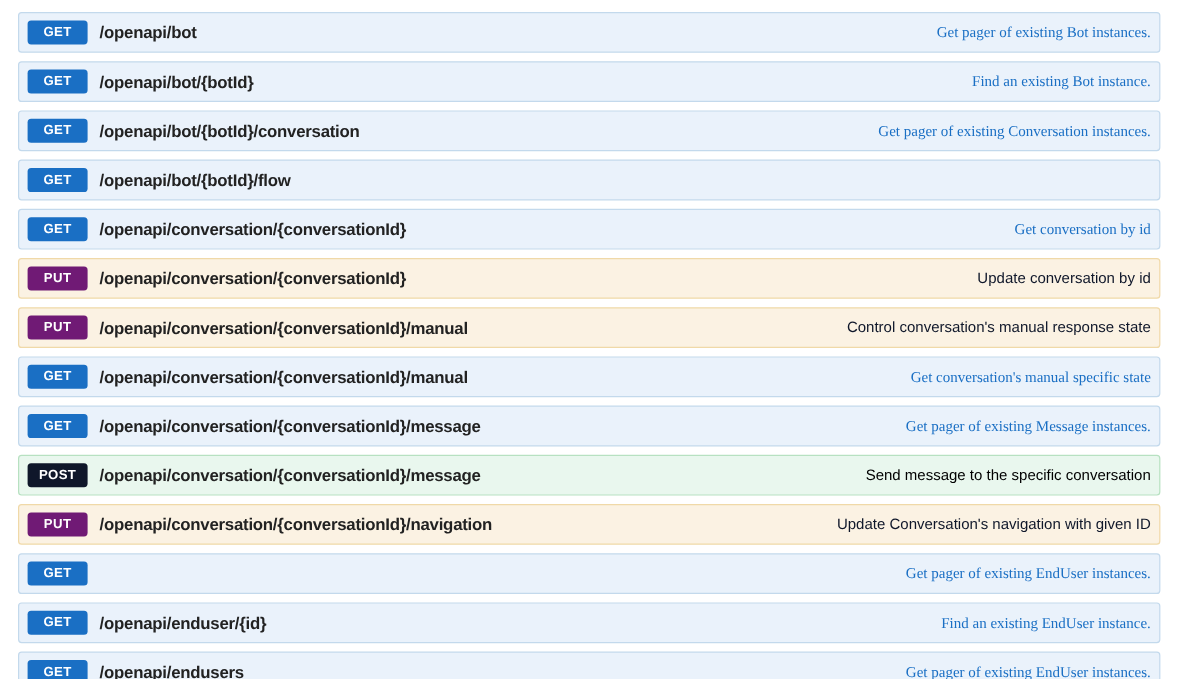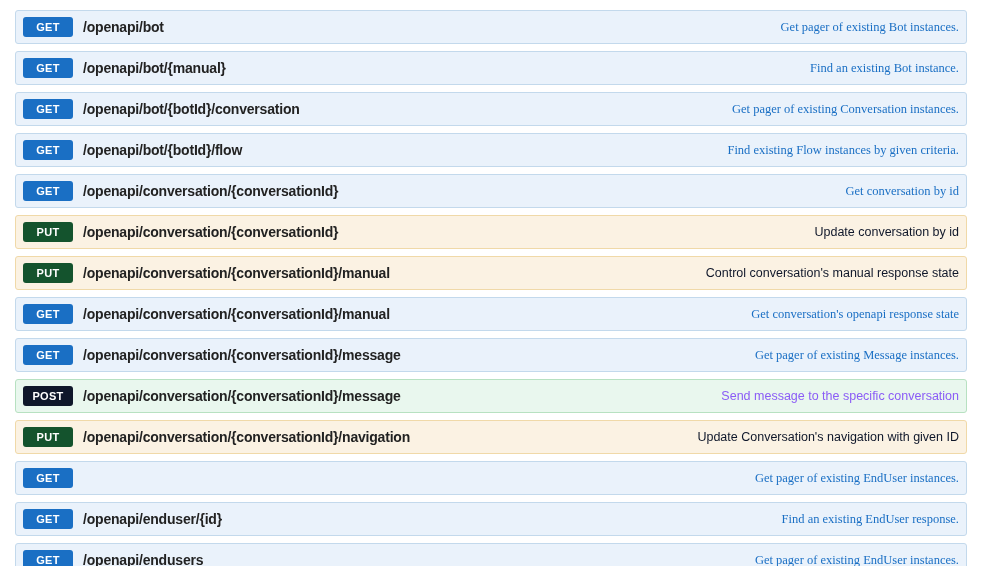--- a/index.html
+++ b/index.html
@@ -47,70 +47,69 @@
     font-size: 12.5px;
     text-align: right;
     flex-shrink: 1;
   }
   
   .m-get { background: #eaf2fb; border-color: #c3d9ec; }
   .m-get .method-badge { background: #1a6fc4; }
   .m-get .desc { color: #1a6fc4; font-family: Liberation Serif, serif; }
   
   .m-put { background: #fbf2e3; border-color: #f0d9a8; }
-  .m-put .method-badge { background: #14532d; }
+  .m-put .method-badge { background: #701a75; }
   .m-put .desc { color: #0f172a; }
   
   .m-post { background: #e9f7ee; border-color: #b7e1c1; }
   .m-post .method-badge { background: #0f172a; }
-  .m-post .desc { color: #8b5cf6; }
+  .m-post .desc { color: #000000; }
 </style>
 </head>
 <body>
 
 <div id="endpoint-list">
     <div class="endpoint-row m-get">
       <span class="method-badge">GET</span>
       <span class="path">/openapi/bot</span>
       <span class="desc">Get pager of existing Bot instances.</span>
     </div>
     <div class="endpoint-row m-get">
       <span class="method-badge">GET</span>
-      <span class="path">/openapi/bot/{manual}</span>
+      <span class="path">/openapi/bot/{botId}</span>
       <span class="desc">Find an existing Bot instance.</span>
     </div>
     <div class="endpoint-row m-get">
       <span class="method-badge">GET</span>
       <span class="path">/openapi/bot/{botId}/conversation</span>
       <span class="desc">Get pager of existing Conversation instances.</span>
     </div>
     <div class="endpoint-row m-get">
       <span class="method-badge">GET</span>
       <span class="path">/openapi/bot/{botId}/flow</span>
-      <span class="desc">Find existing Flow instances by given criteria.</span>
     </div>
     <div class="endpoint-row m-get">
       <span class="method-badge">GET</span>
       <span class="path">/openapi/conversation/{conversationId}</span>
       <span class="desc">Get conversation by id</span>
     </div>
     <div class="endpoint-row m-put">
       <span class="method-badge">PUT</span>
       <span class="path">/openapi/conversation/{conversationId}</span>
       <span class="desc">Update conversation by id</span>
     </div>
     <div class="endpoint-row m-put">
       <span class="method-badge">PUT</span>
       <span class="path">/openapi/conversation/{conversationId}/manual</span>
       <span class="desc">Control conversation's manual response state</span>
     </div>
     <div class="endpoint-row m-get">
       <span class="method-badge">GET</span>
       <span class="path">/openapi/conversation/{conversationId}/manual</span>
-      <span class="desc">Get conversation's openapi response state</span>
+      <span class="desc">Get conversation's manual specific state</span>
     </div>
     <div class="endpoint-row m-get">
       <span class="method-badge">GET</span>
       <span class="path">/openapi/conversation/{conversationId}/message</span>
       <span class="desc">Get pager of existing Message instances.</span>
     </div>
     <div class="endpoint-row m-post">
       <span class="method-badge">POST</span>
       <span class="path">/openapi/conversation/{conversationId}/message</span>
       <span class="desc">Send message to the specific conversation</span>
@@ -120,20 +119,20 @@
       <span class="path">/openapi/conversation/{conversationId}/navigation</span>
       <span class="desc">Update Conversation's navigation with given ID</span>
     </div>
     <div class="endpoint-row m-get">
       <span class="method-badge">GET</span>
       <span class="desc">Get pager of existing EndUser instances.</span>
     </div>
     <div class="endpoint-row m-get">
       <span class="method-badge">GET</span>
       <span class="path">/openapi/enduser/{id}</span>
-      <span class="desc">Find an existing EndUser response.</span>
+      <span class="desc">Find an existing EndUser instance.</span>
     </div>
     <div class="endpoint-row m-get">
       <span class="method-badge">GET</span>
       <span class="path">/openapi/endusers</span>
       <span class="desc">Get pager of existing EndUser instances.</span>
     </div>
   </div>
 
 </body></html>

